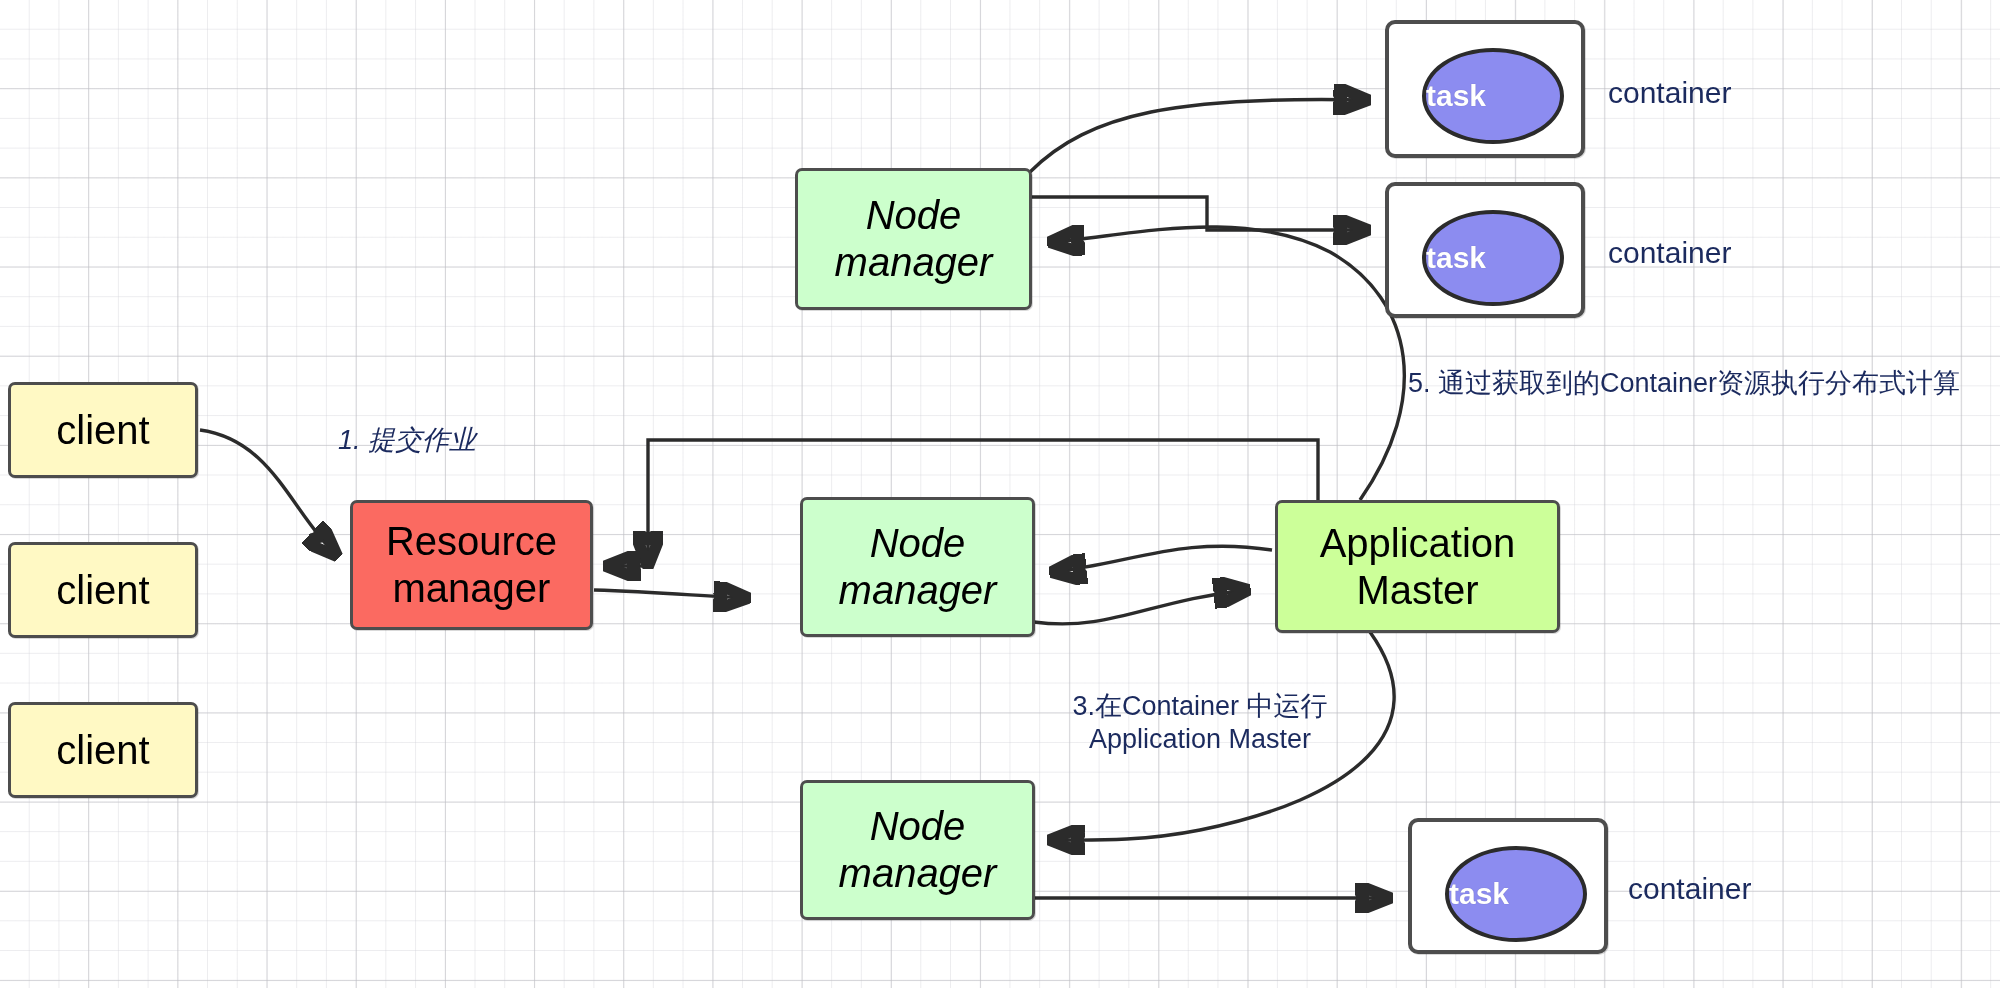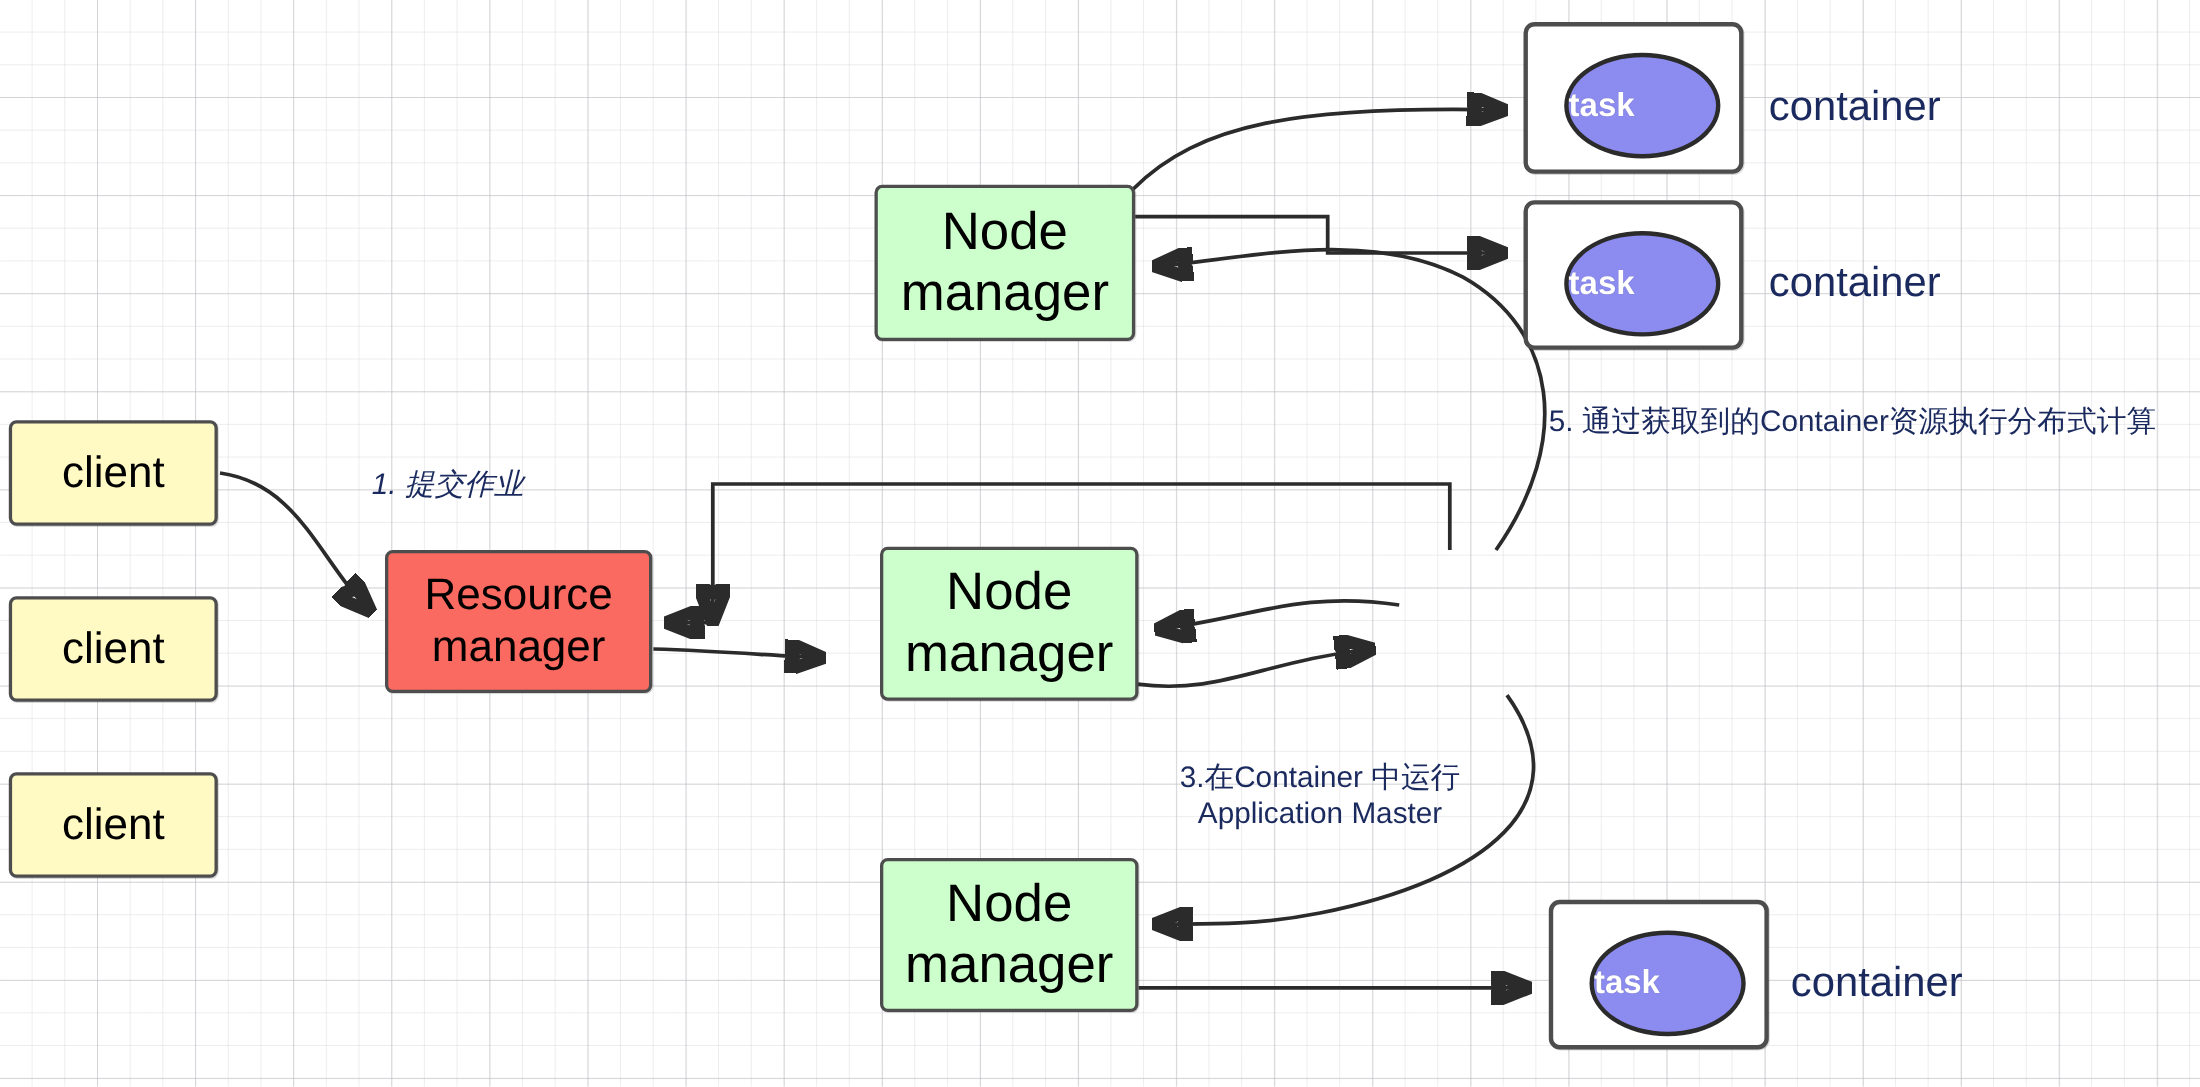--- a/index.html
+++ b/index.html
@@ -49,21 +49,22 @@
   .client-box {
     background: #FFF9C4;
     font-size: 40px;
   }
   .rm-box {
     background: #FB6A61;
     font-size: 40px;
   }
   .nm-box {
     background: #CCFFCC;
-    font-size: 48px;
+    font-size: 40px;
+    font-style: italic;
   }
   .am-box {
     background: #CCFF99;
     font-size: 40px;
   }
   .container-box {
     background: #ffffff;
     border-width: 4px;
     border-radius: 10px;
   }
@@ -88,21 +89,21 @@
     color: #1b2a5e;
     font-size: 27px;
     line-height: 1.22;
     text-align: center;
     white-space: pre-line;
     z-index: 6;
   }
   .side-label {
     position: absolute;
     color: #1b2a5e;
-    font-size: 38px;
+    font-size: 30px;
     z-index: 6;
     white-space: nowrap;
   }
 
   svg#edges {
     position: absolute;
     left: 0; top: 0;
     width: 2000px;
     height: 988px;
     z-index: 2;
@@ -170,20 +171,24 @@
   </div>
   <div class="node nm-box" style="left:800px; top:497px; width:235px; height:140px;">
     <span class="lbl">Node
 manager</span>
   </div>
   <div class="node nm-box" style="left:800px; top:780px; width:235px; height:140px;">
     <span class="lbl">Node
 manager</span>
   </div>
 
+  <div class="node am-box" style="left:1275px; top:500px; width:285px; height:133px;">
+    <span class="lbl">Application
+Master</span>
+  </div>
 
   <div class="node container-box" style="left:1385px; top:20px; width:200px; height:138px;">
     <div class="task-ellipse" style="left:33px; top:24px; width:134px; height:88px;">
       <span>task</span>
     </div>
   </div>
   <div class="side-label" style="left:1608px; top:76px;">container</div>
 
   <div class="node container-box" style="left:1385px; top:182px; width:200px; height:136px;">
     <div class="task-ellipse" style="left:33px; top:24px; width:134px; height:88px;">

